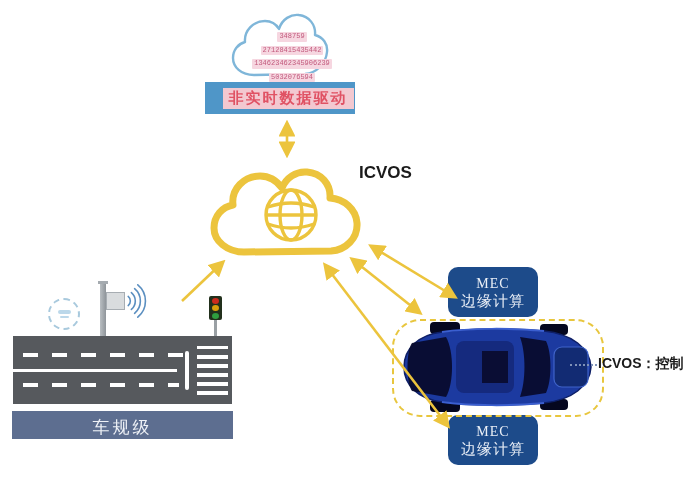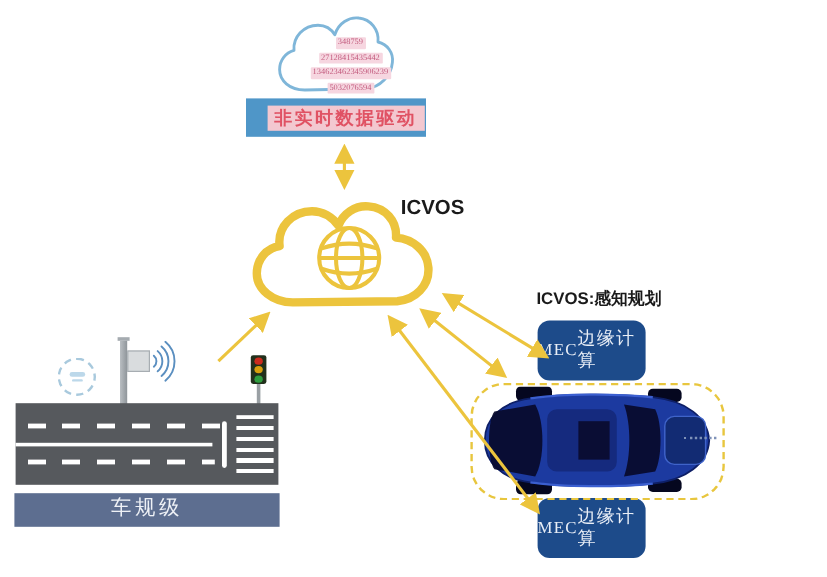--- a/index.html
+++ b/index.html
@@ -4,54 +4,54 @@
 <style>
   html,body{margin:0;padding:0;background:#fff;}
   #canvas{
     position:relative;width:689px;height:481px;background:#ffffff;overflow:hidden;
     font-family:"Liberation Sans",sans-serif;color:#1a1a1a;
   }
   .abs{position:absolute;}
   
   #cloud-numbers{left:228px;top:28px;width:128px;text-align:center;line-height:9.5px;}
   #cloud-numbers span{
-    display:inline-block;font-size:7px;font-family:Liberation Serif, serif;
+    display:inline-block;font-size:7px;font-family:Liberation Mono, monospace;
     color:#c25a7d;background:#f6d6e0;padding:0 2px;border-radius:1px;letter-spacing:0;
   }
   
   #top-banner{left:205px;top:82px;width:150px;height:32px;background:#4f96c8;
     display:flex;align-items:center;justify-content:center;}
   #top-banner .inner{background:#f3c8d0;padding:1px 6px;margin-left:16px;}
   #top-banner .inner span{
     font-size:15px;font-weight:bold;letter-spacing:2px;color:#e05264;
     font-family:"Liberation Serif",serif;white-space:nowrap;}
   
   .lbl{font-weight:600;font-size:14px;white-space:nowrap;}
-  #icvos-label{left:334px;top:163px;font-size:17px;font-weight:600;}
+  #icvos-label{left:359px;top:163px;font-size:17px;font-weight:600;}
   #sensor-label{left:64px;top:254px;}
   #mec-top-label{left:447px;top:240px;}
   #control-label{left:598px;top:355px;font-weight:600;}
   
   .mec-box{width:90px;height:50px;background:#1d4b8a;border-radius:10px;
-    display:flex;flex-direction:row;align-items:center;justify-content:center;
+    display:flex;flex-direction:column;align-items:center;justify-content:center;
     color:#e9eef6;font-family:"Liberation Serif",serif;}
   .mec-box .t1{font-size:14px;letter-spacing:1px;line-height:17px;}
   .mec-box .t2{font-size:15px;letter-spacing:1px;line-height:18px;}
   #mec-top{left:448px;top:267px;}
   #mec-bottom{left:448px;top:415px;}
   
   #road{left:13px;top:336px;width:219px;height:68px;background:#56595d;}
   #road .dash{position:absolute;height:4px;
     background:repeating-linear-gradient(90deg,#fff 0 15px,transparent 15px 29px);}
   #road .solid{position:absolute;left:0;top:33px;width:164px;height:3px;background:#fff;}
   #road .stopline{position:absolute;left:172px;top:15px;width:4px;height:39px;background:#fff;border-radius:2px;}
   #road .zebra{position:absolute;left:184px;top:10px;width:31px;height:50px;
     background:repeating-linear-gradient(180deg,#fff 0 3.5px,transparent 3.5px 9px);}
   #road-caption{left:12px;top:411px;width:221px;height:28px;background:#5d6e90;
-    display:flex;align-items:flex-start;justify-content:center;}
+    display:flex;align-items:flex-end;justify-content:center;}
   #road-caption span{color:#eef1f6;font-size:17px;letter-spacing:3px;font-family:"Liberation Serif",serif;}
   
   #traffic-light{left:209px;top:296px;width:13px;height:24px;background:#22301c;border-radius:2px;
     display:flex;flex-direction:column;align-items:center;justify-content:space-evenly;}
   #traffic-light i{display:block;width:7px;height:6px;border-radius:50%;}
   #traffic-light .r{background:#cc2b1d;} #traffic-light .y{background:#d9a00b;} #traffic-light .g{background:#2f9e3f;}
   #tl-pole{left:214px;top:320px;width:3px;height:20px;background:#9aa0a4;}
   #tl-base{left:211px;top:338px;width:9px;height:3px;background:#8d9397;}
   
   #sensor-pole{left:100px;top:284px;width:6px;height:61px;background:linear-gradient(90deg,#b9bec2,#8f959a);}
@@ -135,21 +135,20 @@
     <div class="dash" style="left:10px;top:17px;width:166px;"></div>
     <div class="solid"></div>
     <div class="dash" style="left:10px;top:47px;width:156px;"></div>
     <div class="stopline"></div>
     <div class="zebra"></div>
   </div>
   <div class="abs" id="road-caption">
     <span>车规级</span>
   </div>
 
-  <div class="abs lbl" id="mec-top-label">ICVOS:感知规划</div>
   <div class="abs mec-box" id="mec-top">
     <span class="t1">MEC</span>
     <span class="t2">边缘计算</span>
   </div>
   <div class="abs mec-box" id="mec-bottom">
     <span class="t1">MEC</span>
     <span class="t2">边缘计算</span>
   </div>
 
   <div class="abs" id="car-border"></div>
@@ -164,20 +163,21 @@
       <path d="M48,10 C75,6 120,6 150,9" stroke="#3b5fd0" stroke-width="2" fill="none"></path>
       <path d="M48,80 C75,84 120,84 150,81" stroke="#3b5fd0" stroke-width="2" fill="none"></path>
       <path d="M18,21 L52,15 C60,29 60,61 52,75 L18,69 C12,61 12,29 18,21 Z" fill="#070a2c" opacity="0.93"></path>
       <rect x="62" y="19" width="58" height="52" rx="8" fill="#152a7e"></rect>
       <rect x="88" y="29" width="26" height="32" fill="#0a0d34"></rect>
       <path d="M126,15 L152,19 C158,31 158,59 152,71 L126,75 C132,59 132,31 126,15 Z" fill="#070a2c" opacity="0.93"></path>
       <rect x="160" y="25" width="34" height="40" rx="8" fill="#122b73" stroke="#3f63c9" stroke-width="1.2"></rect>
     </g>
   </svg>
   <div class="abs" id="control-dots"></div>
+  <div class="abs lbl" id="control-label">ICVOS：控制</div>
 
   <svg class="abs" style="left:0;top:0;pointer-events:none;" width="689" height="481" viewBox="0 0 689 481">
     <defs>
       <marker id="ah" viewBox="0 0 10 10" refX="8" refY="5" markerWidth="6.5" markerHeight="6.5" orient="auto-start-reverse">
         <path d="M0,0 L10,5 L0,10 Z" fill="#ecc43d"></path>
       </marker>
     </defs>
     <g stroke="#ecc43d" stroke-width="2.6" fill="none">
       <line x1="287" y1="123" x2="287" y2="155" marker-start="url(#ah)" marker-end="url(#ah)"></line>
       <line x1="182" y1="301" x2="223" y2="262" marker-end="url(#ah)"></line>

